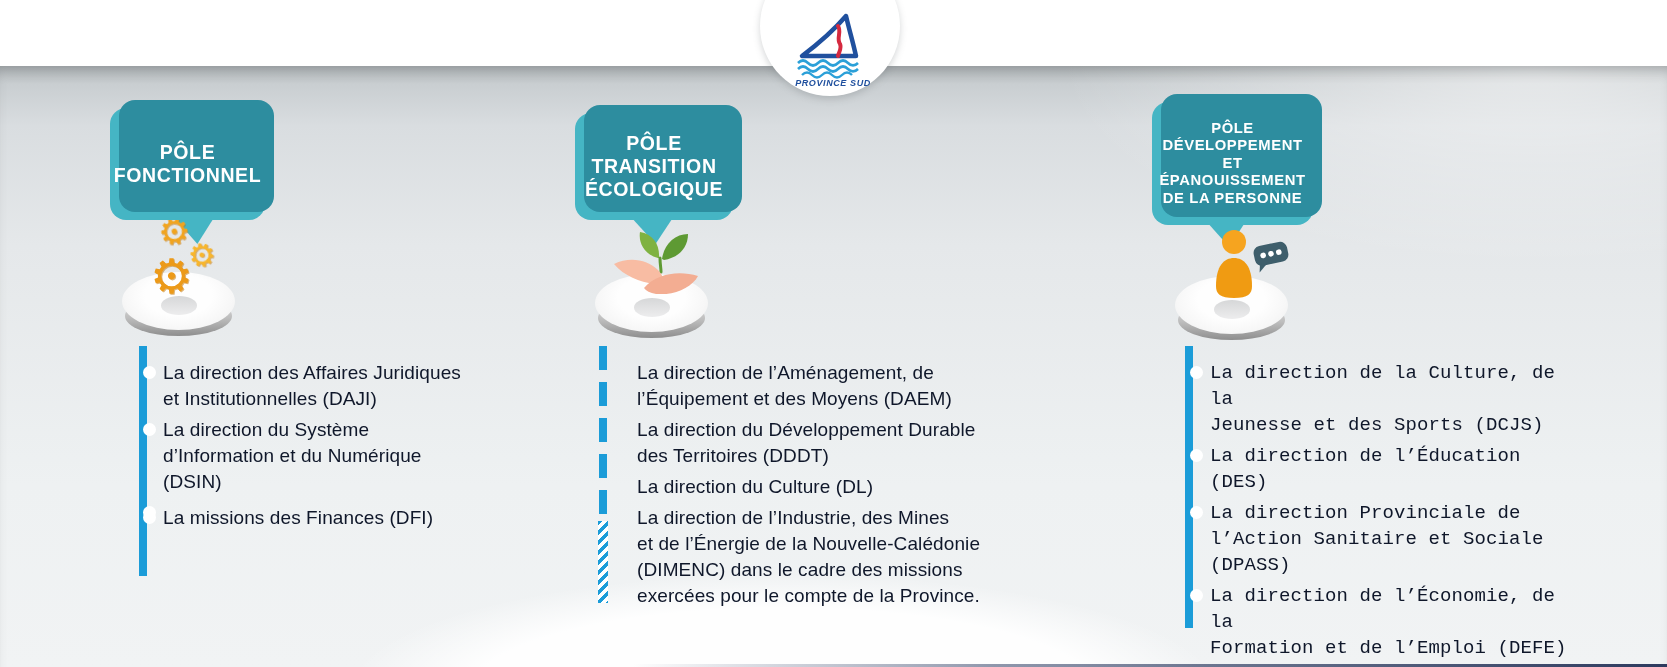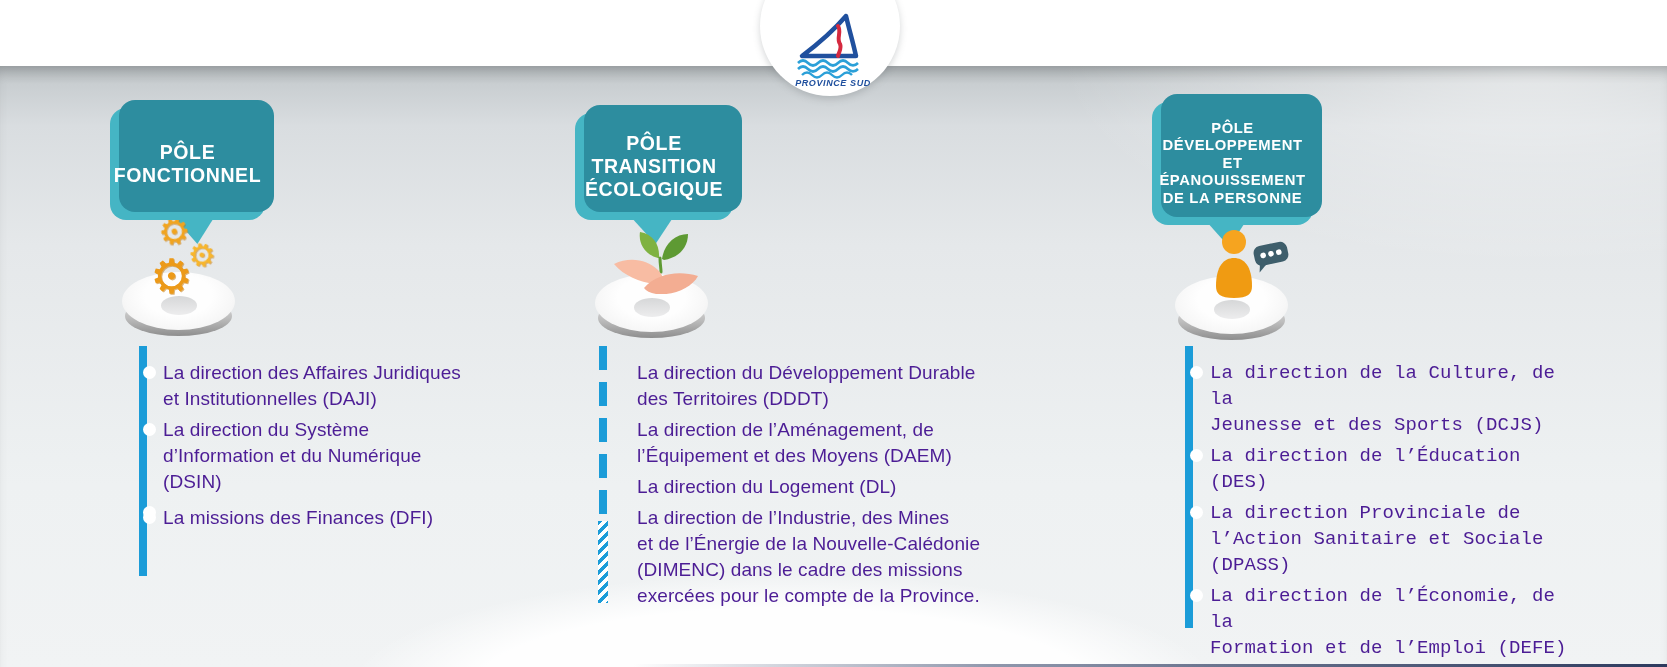--- a/index.html
+++ b/index.html
@@ -76,21 +76,21 @@
   }
   .v2-hatch {
     position:absolute; left:598px; top:521px; width:10px; height:82px; z-index:2;
     background:repeating-linear-gradient(135deg, #1B9CD8 0 3.5px, #ffffff 3.5px 7px);
   }
 
   
   ul.dir-list {
     position:absolute; margin:0; padding:0; list-style:none; z-index:3;
     display:flex; flex-direction:column; gap:5px;
-    color:#4c1d95; font-size:19px; line-height:26px; letter-spacing:0.1px;
+    color:#0f172a; font-size:19px; line-height:26px; letter-spacing:0.1px;
   }
   ul.dir-list li { position:relative; }
   ul.dir-list .item-text { white-space:pre-line; }
   ul.dir-list .dot {
     position:absolute; left:-20px; top:6px; width:13px; height:13px;
     border-radius:50%; background:#ffffff;
   }
   .l1 { left:163px; top:360px; width:370px; }
   .l2 { left:637px; top:360px; width:400px; }
   .l3 { left:1210px; top:360px; width:360px;font-family:Liberation Mono, monospace; }
@@ -169,25 +169,25 @@
       <path d="M36,60 C48,46 70,42 90,48 C84,60 64,68 48,66 C42,65 38,63 36,60 Z" fill="#F3AD92"></path>
     </svg>
     <div class="disc d2">
       <div class="side"></div>
         <div class="top"></div>
         <div class="hole"></div>
     </div>
     <div class="v2-dash"></div>
     <div class="v2-hatch"></div>
     <ul class="dir-list l2">
+        <li><span class="item-text">La direction de l’Aménagement, de
+l’Équipement et des Moyens (DAEM)</span></li>
         <li><span class="item-text">La direction du Développement Durable
 des Territoires (DDDT)</span></li>
-        <li><span class="item-text">La direction de l’Aménagement, de
-l’Équipement et des Moyens (DAEM)</span></li>
-        <li><span class="item-text">La direction du Logement (DL)</span></li>
+        <li><span class="item-text">La direction du Culture (DL)</span></li>
         <li><span class="item-text">La direction de l’Industrie, des Mines
 et de l’Énergie de la Nouvelle-Calédonie
 (DIMENC) dans le cadre des missions
 exercées pour le compte de la Province.</span></li>
       </ul>
   </section>
 
   <section>
     <div class="bubble b3">
       <span class="bubble-title">PÔLE

